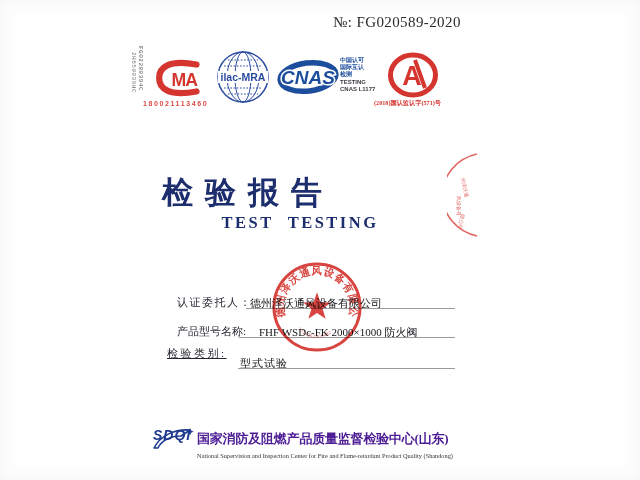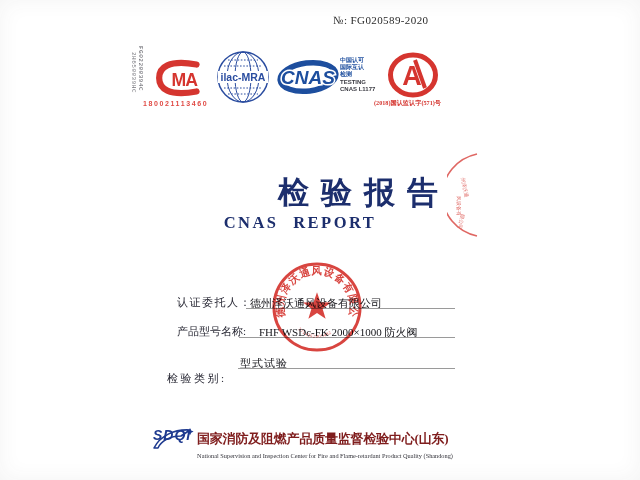--- a/index.html
+++ b/index.html
@@ -5,52 +5,52 @@
   html,body{margin:0;padding:0;}
   body{
     width:640px;height:480px;position:relative;overflow:hidden;
     background:#ffffff;
     font-family:"Liberation Serif","DejaVu Serif",serif;
   }
   .page{position:absolute;inset:0;background:#fff;box-shadow:inset 0 0 22px rgba(60,60,60,.06);}
   .abs{position:absolute;}
 
   
-  .report-no{left:333px;top:14px;font-size:11px;color:#2a2a2a;letter-spacing:.4px;white-space:nowrap;}
+  .report-no{left:333px;top:14px;font-size:15px;color:#2a2a2a;letter-spacing:.4px;white-space:nowrap;}
   .side-codes{left:130px;top:46px;writing-mode:vertical-rl;font-size:6px;color:#56565e;
     font-family:"Liberation Mono","DejaVu Sans Mono",monospace;letter-spacing:.5px;line-height:7px;}
   .side-codes span{display:block;}
   .side-codes .c2{margin-top:6px;opacity:.8;}
 
   
   .cma-number{left:143px;top:100px;font-size:7px;color:#e04a44;letter-spacing:1.6px;white-space:nowrap;
     font-family:"Liberation Sans","DejaVu Sans",sans-serif;font-weight:bold;}
   .cnas-lines{left:340px;top:57px;font-size:6px;line-height:7.2px;color:#1d4e9e;white-space:nowrap;
     font-family:"Liberation Sans","DejaVu Sans",sans-serif;font-weight:bold;}
   .cnas-lines .en{color:#3a3a42;}
   .cal-caption{left:374px;top:99px;font-size:6.2px;color:#d5352f;white-space:nowrap;font-weight:bold;}
 
   
-  .title-zh{left:150px;width:300px;top:172px;text-align:right;font-size:31px;font-weight:bold;
+  .title-zh{left:150px;width:300px;top:172px;text-align:left;font-size:31px;font-weight:bold;
     color:#1c2e6d;letter-spacing:12px;text-indent:12px;white-space:nowrap;}
   .title-en{left:150px;width:300px;top:213px;text-align:center;font-size:16.5px;font-weight:bold;
     color:#1c2e6d;letter-spacing:2.5px;word-spacing:8px;white-space:nowrap;}
 
   
   .field-label{font-size:11px;color:#272733;white-space:nowrap;}
   .field-value{font-size:11px;color:#15151a;white-space:nowrap;}
   .u-line{height:1px;background:#9a9a9a;}
   .ls2{letter-spacing:1.5px;} .ls3{letter-spacing:2.5px;}
 
   
   .seal{left:270px;top:260px;mix-blend-mode:multiply;opacity:.92;}
   .partial-seal{left:447px;top:152px;width:36px;height:86px;overflow:hidden;opacity:.75;}
 
   
-  .footer-zh{left:197px;top:430px;font-size:13px;font-weight:bold;color:#7f1d1d;
+  .footer-zh{left:197px;top:430px;font-size:13px;font-weight:bold;color:#4c1d95;
     letter-spacing:-.2px;white-space:nowrap;}
   .footer-en{left:160px;top:452px;width:330px;text-align:center;font-size:6.3px;color:#33333a;white-space:nowrap;}
   .sdqi-text{left:153px;top:427px;font-size:14px;font-weight:bold;font-style:italic;color:#1e3a8f;
     font-family:"Liberation Sans","DejaVu Sans",sans-serif;letter-spacing:1px;}
 </style>
 </head>
 <body>
 
 <div class="page">
 
@@ -93,31 +93,31 @@
 
   <svg class="abs" style="left:387px;top:52px;" width="52" height="46" viewBox="0 0 52 46">
     <ellipse cx="26" cy="23" rx="22.5" ry="20" fill="none" stroke="#d5352f" stroke-width="5"></ellipse>
     <path d="M 37,1 L 52,15 L 47,0 Z" fill="#ffffff"></path>
     <text x="25" y="33" text-anchor="middle" font-size="27" font-weight="bold" fill="#d5352f" font-family="Liberation Sans, DejaVu Sans, sans-serif">A</text>
     <path d="M 28,8 L 38,36" stroke="#d5352f" stroke-width="4"></path>
   </svg>
   <div class="abs cal-caption">(2018)国认监认字(571)号</div>
 
   <div class="abs title-zh">检验报告</div>
-  <div class="abs title-en">CNAS REPORT</div>
+  <div class="abs title-en">TEST TESTING</div>
 
   <div class="abs field-label ls2" style="left:177px;top:295px;">认证委托人：</div>
   <div class="abs field-value" style="left:250px;top:296px;">德州泽沃通风设备有限公司</div>
   <div class="abs u-line" style="left:246px;top:308px;width:209px;"></div>
 
   <div class="abs field-label" style="left:177px;top:324px;">产品型号名称:</div>
   <div class="abs field-value" style="left:259px;top:325px;">FHF WSDc-FK 2000×1000 防火阀</div>
   <div class="abs u-line" style="left:239px;top:337px;width:216px;"></div>
 
-  <div class="abs field-label ls3" style="left:167px;top:371px;">检验类别:</div>
+  <div class="abs field-label ls3" style="left:167px;top:346px;text-decoration:underline;">检验类别:</div>
   <div class="abs field-value" style="left:240px;top:356px;letter-spacing:1px;">型式试验</div>
   <div class="abs u-line" style="left:238px;top:368px;width:217px;"></div>
 
   <svg class="abs seal" width="94" height="94" viewBox="0 0 96 96">
     <defs>
       <path id="sealTop" d="M 16,60 A 34,34 0 1 1 80,60" fill="none"></path>
       <path id="sealBottom" d="M 26,68 A 27,27 0 0 0 70,68" fill="none"></path>
     </defs>
     <circle cx="48" cy="48" r="44" fill="none" stroke="#d5352f" stroke-width="3"></circle>
     <polygon points="48,33 51.5,43.1 62.3,43.4 53.7,49.9 56.8,60.1 48,54 39.2,60.1 42.3,49.9 33.7,43.4 44.5,43.1" fill="#d5352f"></polygon>

